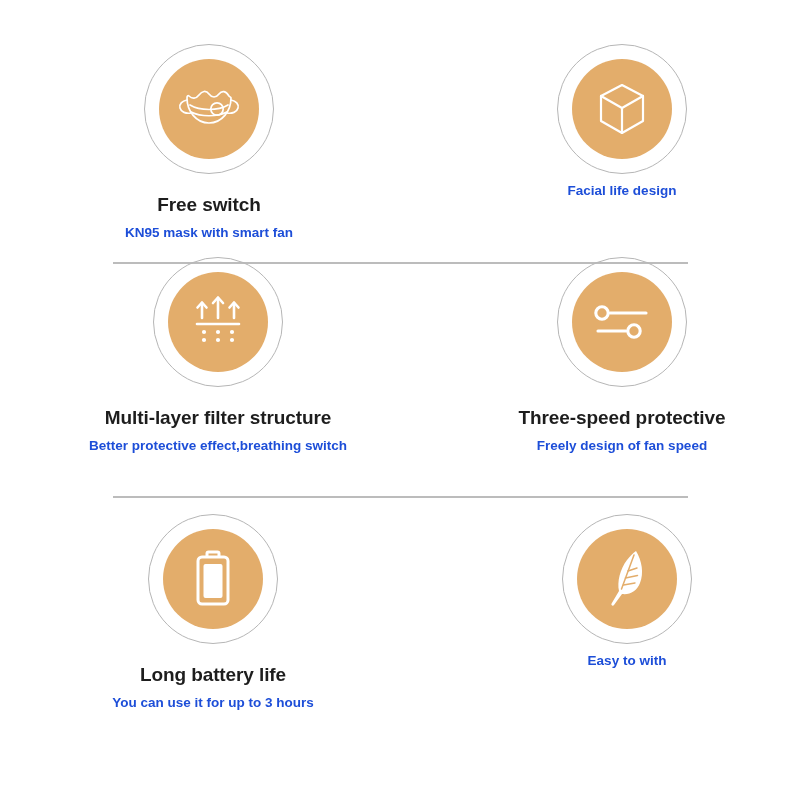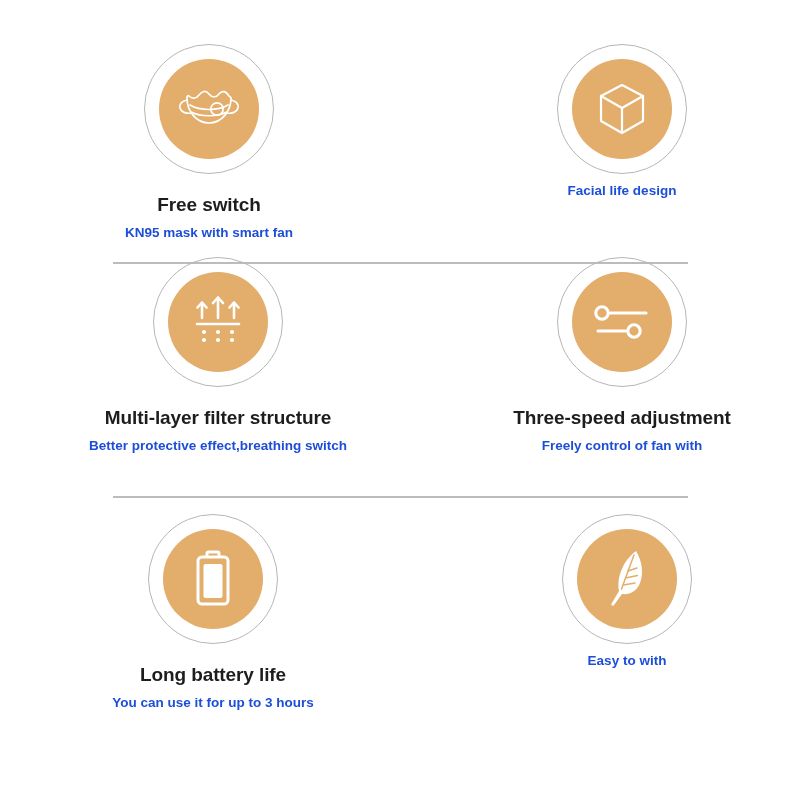--- a/index.html
+++ b/index.html
@@ -181,22 +181,22 @@
           <svg width="58" height="42" viewBox="0 0 58 42">
             <g fill="none" stroke="#ffffff" stroke-width="3.1" stroke-linecap="round" stroke-linejoin="round">
               <path d="M17 12 L53 12"></path>
               <circle cx="9" cy="12" r="6.2"></circle>
               <path d="M5 30 L33 30"></path>
               <circle cx="41" cy="30" r="6.2"></circle>
             </g>
           </svg>
         </div>
       </div>
-      <div class="cell-title">Three-speed adjustment</div>
-      <div class="cell-subtitle">Freely control of fan with</div>
+      <div class="cell-title">Three-speed protective</div>
+      <div class="cell-subtitle">Freely design of fan speed</div>
     </div>
 
   </div>
 
   <div class="divider divider-2"></div>
 
   <div class="grid-row row-3">
 
     <div class="cell cell-left">
       <div class="icon-ring">

